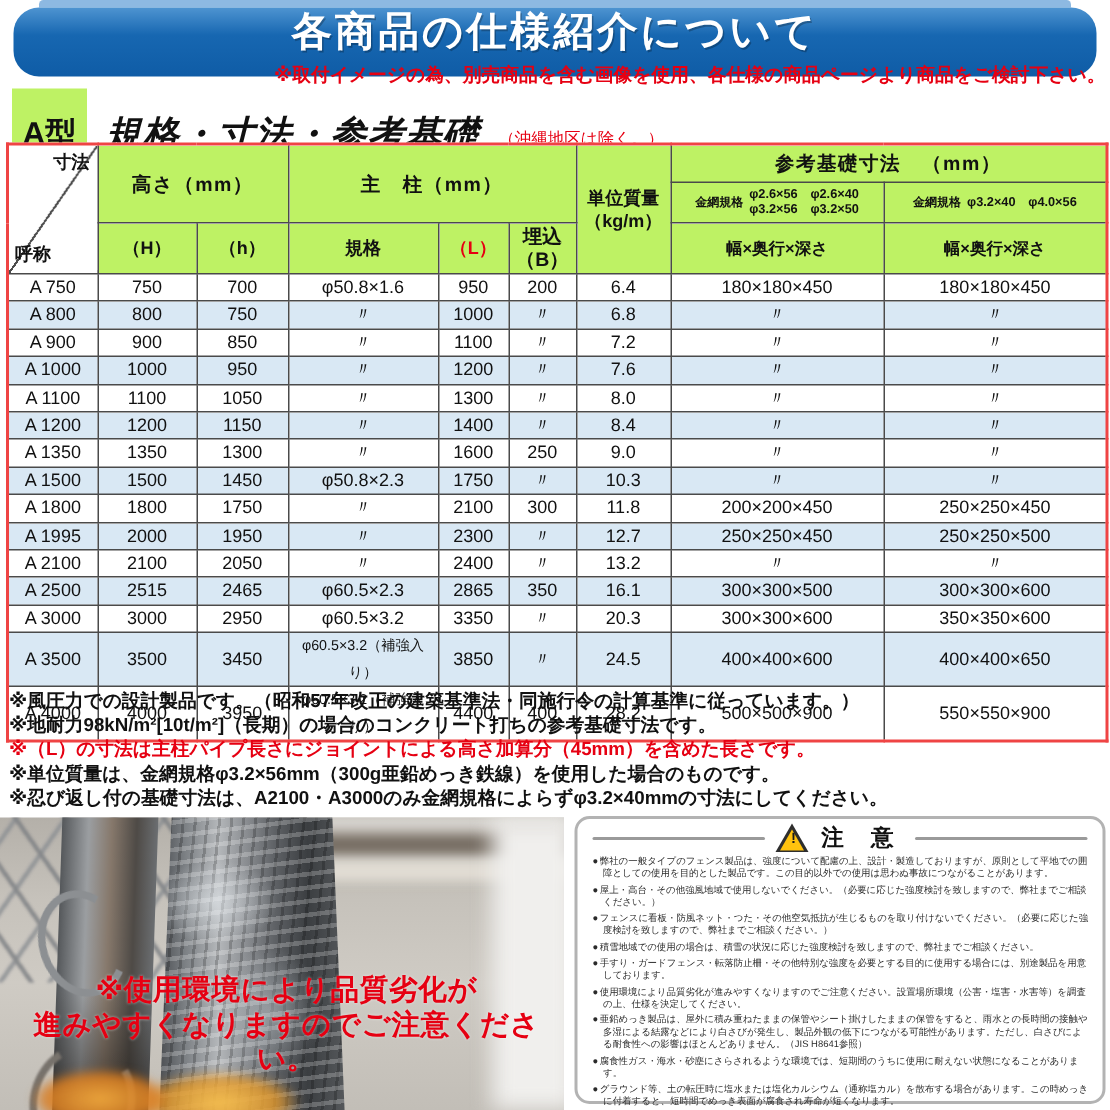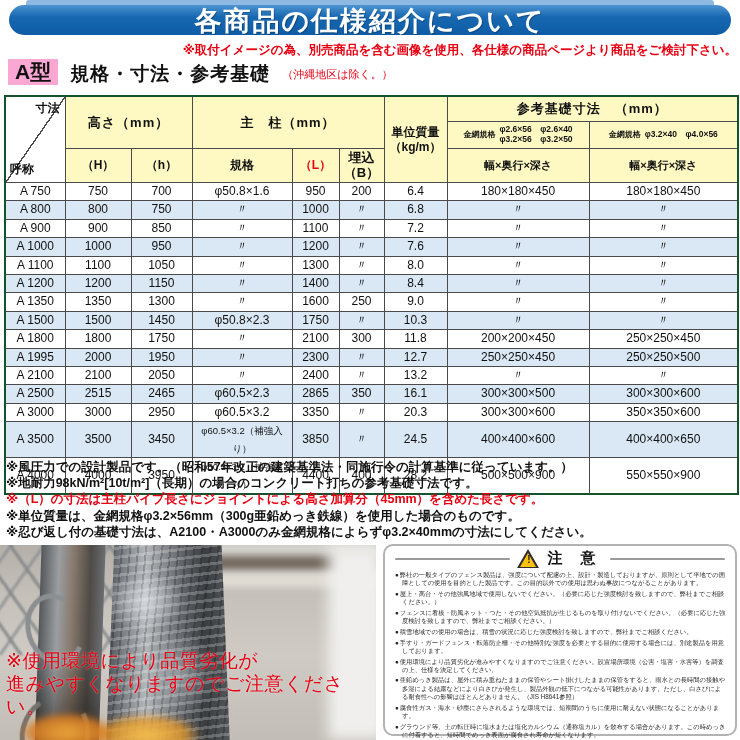--- a/index.html
+++ b/index.html
@@ -1,37 +1,37 @@
 <!DOCTYPE html>
 <html><head>
 <meta charset="utf-8">
 <style>
   html,body{margin:0;padding:0;}
   body{width:740px;height:740px;background:#ffffff;font-family:"Liberation Sans","DejaVu Sans",sans-serif;position:relative;overflow:hidden;color:#111;}
   .page{position:absolute;inset:0;}
 
   
   .banner-topstrip{position:absolute;top:0;left:26px;right:26px;height:5px;background:#8db9e2;border-radius:3px 3px 0 0;}
-  .banner{position:absolute;top:5px;left:9px;right:9px;height:30px;border-radius:17px;
+  .banner{position:absolute;top:5px;left:9px;right:9px;height:46px;border-radius:17px;
     background:linear-gradient(180deg,#4e94d1 0%,#1767b1 40%,#0f5ca6 100%);
     color:#fff;font-weight:bold;font-size:27px;letter-spacing:2px;text-align:center;line-height:33px;
     text-shadow:1px 1px 0 rgba(0,0,0,.25);}
   .top-note{position:absolute;top:42px;right:3px;font-size:12.5px;font-weight:bold;color:#e60012;letter-spacing:0;}
 
   
   .section{position:absolute;top:59px;left:8px;display:flex;align-items:flex-end;gap:12px;}
-  .section .badge{background:#f9a8d4;font-size:21px;font-weight:bold;padding:2px 7px 3px;line-height:1;}
-  .section .title{font-size:19px;font-weight:bold;letter-spacing:1px;line-height:1.1;}
+  .section .badge{background:#bef264;font-size:21px;font-weight:bold;padding:20px 7px 3px;line-height:1;}
+  .section .title{font-size:24px;font-weight:bold;letter-spacing:1px;line-height:1.1;font-style:italic;}
   .section .note{font-size:11px;font-weight:normal;color:#e60012;padding-bottom:3px;}
 
   
   .tbl-wrap{position:absolute;top:95px;left:4px;}
-  table{border-collapse:collapse;table-layout:fixed;width:733px;background:#fff;border:2px solid #14532d;}
+  table{border-collapse:collapse;table-layout:fixed;width:733px;background:#fff;border:2px solid #ef4444;}
   th,td{border:1px solid #4a4a4a;text-align:center;vertical-align:middle;padding:0;overflow:hidden;}
-  thead th{font-weight:bold;background:#fef9c3;}
+  thead th{font-weight:bold;background:#bef264;}
   .h-group{font-size:13px;letter-spacing:1px;height:24px;}
   .h-sub{font-size:12px;height:33px;}
   .h-mesh{height:26px;}
   .red-txt{color:#e60012;}
   .corner{position:relative;background:
      linear-gradient(to bottom right,transparent calc(50% - 0.7px),#4a4a4a calc(50% - 0.7px),#4a4a4a calc(50% + 0.7px),transparent calc(50% + 0.7px));}
   .corner .c-top{position:absolute;top:3px;right:5px;font-size:12px;font-weight:bold;}
   .corner .c-bot{position:absolute;bottom:4px;left:4px;font-size:12px;font-weight:bold;}
   .two-line{font-size:13px;line-height:1.15;}
   .mesh-cell{font-size:8.5px;line-height:1.15;font-weight:bold;display:flex;align-items:center;justify-content:center;gap:4px;height:100%;}
@@ -71,22 +71,22 @@
      background:
        radial-gradient(60px 40px at 30% 30%,rgba(235,240,244,.55),transparent 70%),
        radial-gradient(50px 60px at 60% 65%,rgba(220,228,234,.4),transparent 70%),
        repeating-linear-gradient(173deg,rgba(255,255,255,.22) 0 3px,transparent 3px 9px),
        repeating-linear-gradient(96deg,rgba(0,0,0,.20) 0 2px,transparent 2px 8px),
        linear-gradient(90deg,#4b4e52 0%,#7c8084 14%,#b4b7ba 32%,#8a8d91 47%,#5f6266 62%,#3b3e41 80%,#55585b 100%);}
   .ph-flowers{position:absolute;left:8px;bottom:-16px;width:210px;height:52px;border-radius:50%;filter:blur(3px);
      background:
        radial-gradient(60px 26px at 28% 55%,#eaa43c,rgba(217,123,31,.85) 60%,transparent 78%),
        radial-gradient(70px 28px at 66% 60%,#f2bc4e,rgba(226,150,40,.8) 55%,transparent 78%);}
-  .photo-caption{position:absolute;left:6px;top:104px;z-index:6;color:#e60012;font-weight:normal;
-     font-size:19px;line-height:23px;letter-spacing:0.5px;text-shadow:0 0 2px rgba(255,255,255,.55);}
+  .photo-caption{position:absolute;left:6px;top:104px;z-index:6;color:#e60012;font-weight:bold;
+     font-size:19px;line-height:23px;letter-spacing:0.5px;text-shadow:0 0 2px rgba(255,255,255,.55);text-align:center;}
 
   
   .caution{position:absolute;left:383px;top:544px;width:354px;height:192px;box-sizing:border-box;
      background:#fff;border:2px solid #b3b3b3;border-radius:10px;padding:3px 8px 4px;}
   .caution-title{display:flex;align-items:center;justify-content:center;gap:7px;margin:0 2px;}
   .caution-title .line{flex:1;height:2px;background:#9a9a9a;border-radius:1px;}
   .caution-title .txt{font-size:15px;font-weight:bold;letter-spacing:7px;color:#111;}
   .warn{position:relative;width:23px;height:19px;flex:0 0 auto;}
   .warn .t1{position:absolute;left:0;top:0;width:0;height:0;border-left:11.5px solid transparent;border-right:11.5px solid transparent;border-bottom:19px solid #2e2e2e;}
   .warn .t2{position:absolute;left:3px;top:3.5px;width:0;height:0;border-left:8.5px solid transparent;border-right:8.5px solid transparent;border-bottom:14.5px solid #ffc20e;}

